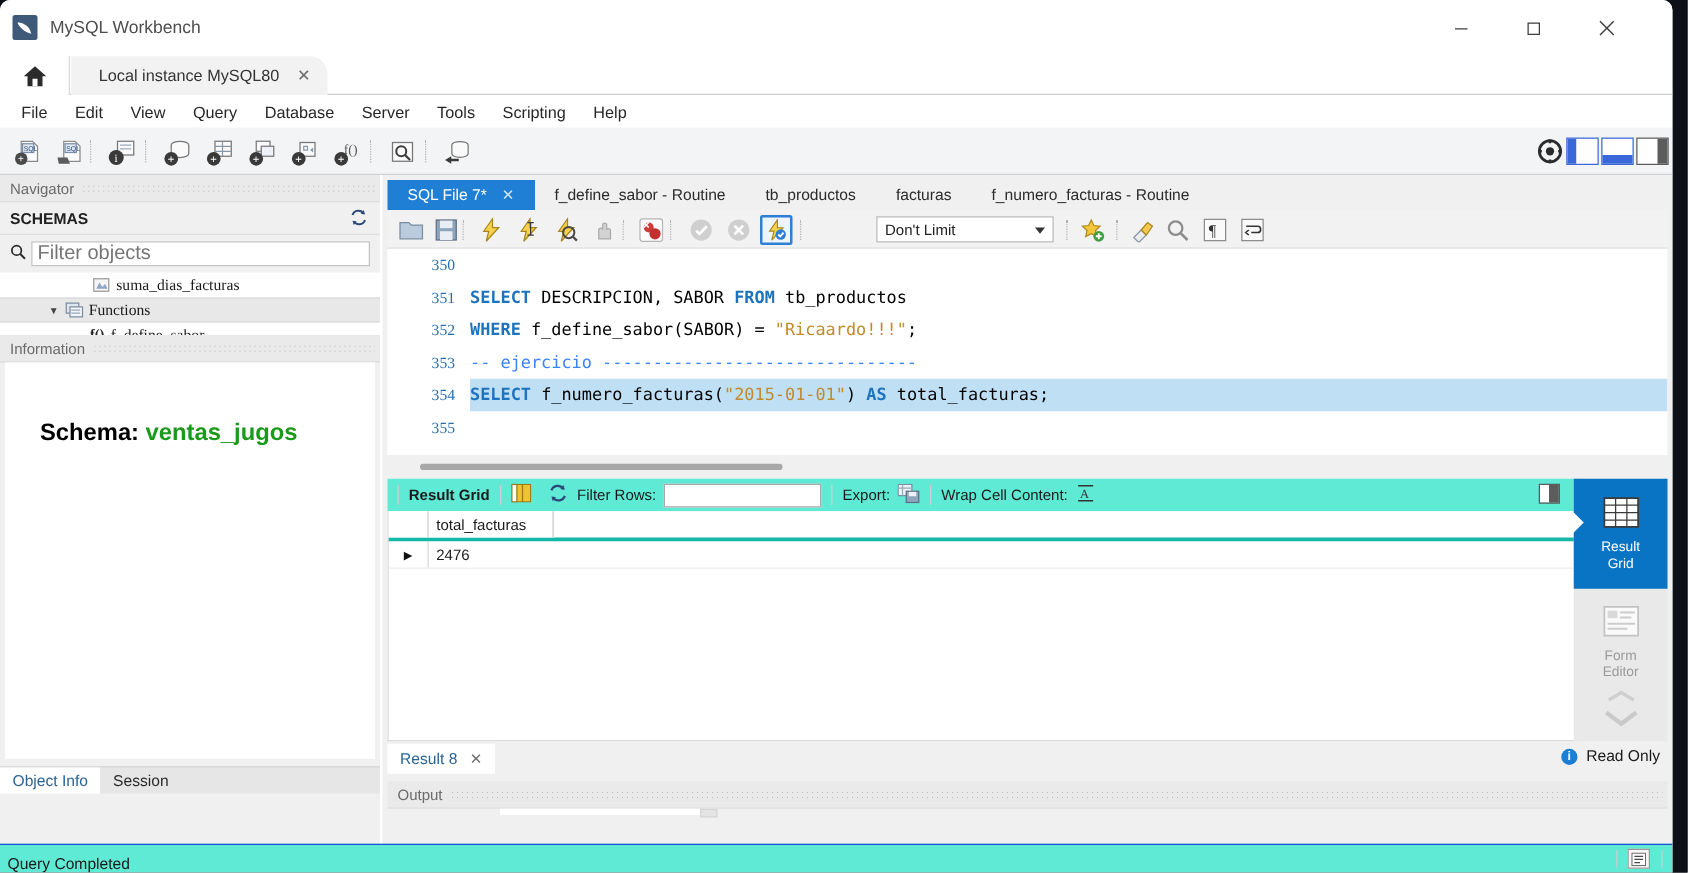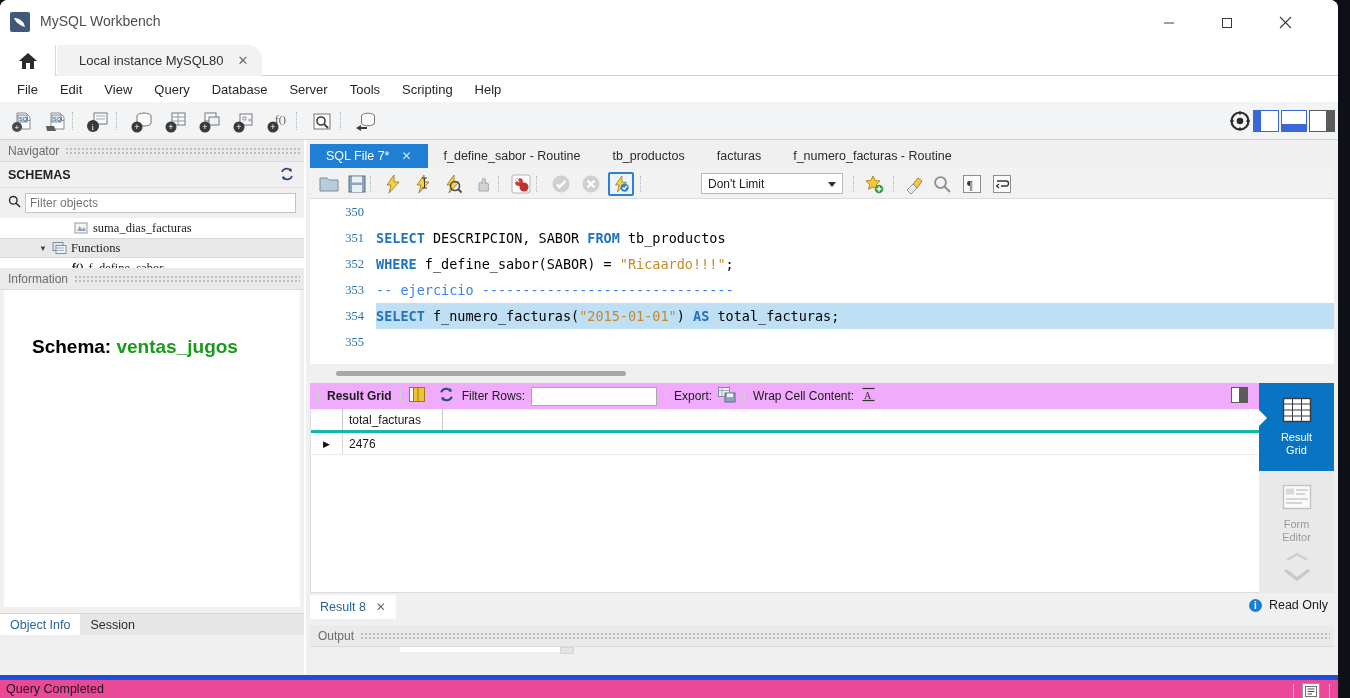--- a/index.html
+++ b/index.html
@@ -130,21 +130,21 @@
   }
   #schemas-bar .refresh { position:absolute; right:10px; top:5px; }
   #filter-row {
     position:absolute; left:0; top:48px; width:304px; height:30px;
     background:#f0f0f0; display:flex; align-items:center;
   }
   #filter-row .mag { margin-left:8px; margin-right:4px; }
   #filter-input {
     flex:1; margin-right:8px; height:20px;
     border:1px solid #c3c3c3; background:#fff;
-    font-size:12px; color:#9b9b9b; padding:0 4px;
+    font-size:16px; color:#9b9b9b; padding:0 4px;
     font-family:"Liberation Sans", sans-serif;
   }
   #tree {
     position:absolute; left:0; top:78px; width:304px; height:148px;
     background:#ffffff; overflow:hidden;
   }
   .tree-row {
     position:relative; height:20px;
     display:flex; align-items:center;
     font-size:12.5px; color:#1a1a1a;font-family:Liberation Serif, serif;
@@ -252,21 +252,21 @@
     background:#f0f0f0;
   }
   #hscroll-thumb {
     position:absolute; left:26px; top:3px; width:290px; height:5px;
     background:#a8a8a8; border-radius:3px;
   }
 
   
   #result-toolbar {
     position:absolute; left:4px; top:243px; width:952px; height:26px;
-    background:#f0abfc; display:flex; align-items:center;
+    background:#5eead4; display:flex; align-items:center;
   }
   #result-toolbar .rt-sep { width:1px; height:16px; border-left:1px solid #cfcfcf; margin:0 8px; }
   #result-toolbar .rt-lbl { font-size:12px; font-weight:bold; color:#1a1a1a; }
   #result-toolbar .rt-lbl2 { font-size:12px; color:#1a1a1a; }
   #filter-rows-input {
     width:126px; height:19px; background:#fff; border:1px solid #a9a9a9; margin-left:6px;
   }
   #grid {
     position:absolute; left:4px; top:269px; width:952px; height:184px;
     background:#ffffff; border:1px solid #dcdcdc; border-top:none;
@@ -343,22 +343,22 @@
   #out-ghost {
     position:absolute; left:90px; top:0px; width:160px; height:5px; background:#ffffff;
   }
   #out-ghost2 {
     position:absolute; left:250px; top:0px; width:14px; height:7px; background:#e4e4e4; border:1px solid #d6d6d6;
   }
 
   
   #statusbar {
     position:absolute; left:0; top:675px; width:1338px; height:23px;
-    background:#ec4899; border-top:5px solid #1d4ed8;
-    display:flex; align-items:center;
+    background:#5eead4; border-top:1px solid #1d4ed8;
+    display:flex; align-items:flex-end;
   }
   #statusbar .stext { margin-left:6px; font-size:12.5px; color:#1a1a1a; }
   #statusbar .sico {
     position:absolute; right:18px; top:3px; width:18px; height:16px;
     border:1px solid #9a9a9a; background:#f7f7f7;
     display:flex; align-items:center; justify-content:center;
   }
   #statusbar .sep-l { position:absolute; right:44px; top:4px; width:1px; height:14px; background:#cdcdcd; }
   #statusbar .sep-r { position:absolute; right:8px; top:4px; width:1px; height:14px; background:#cdcdcd; }
 </style>

